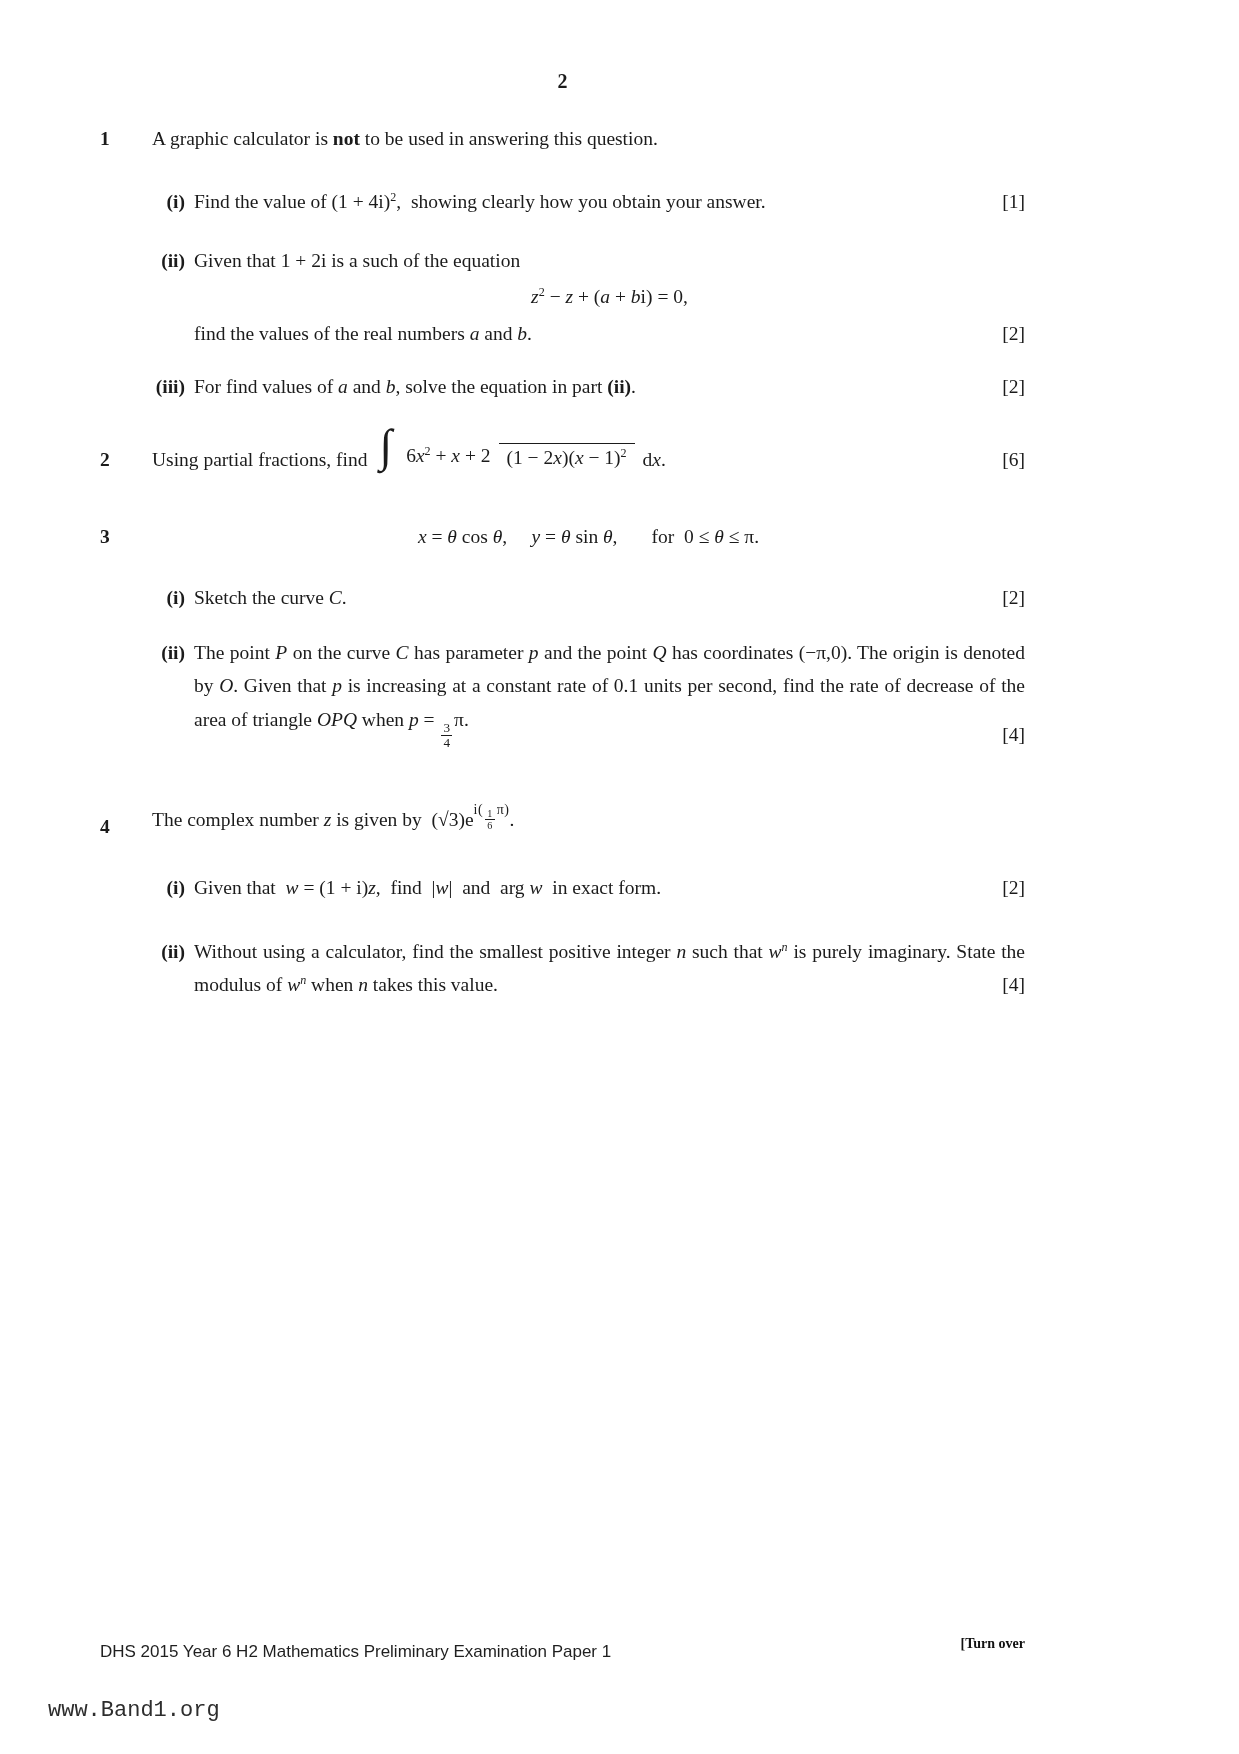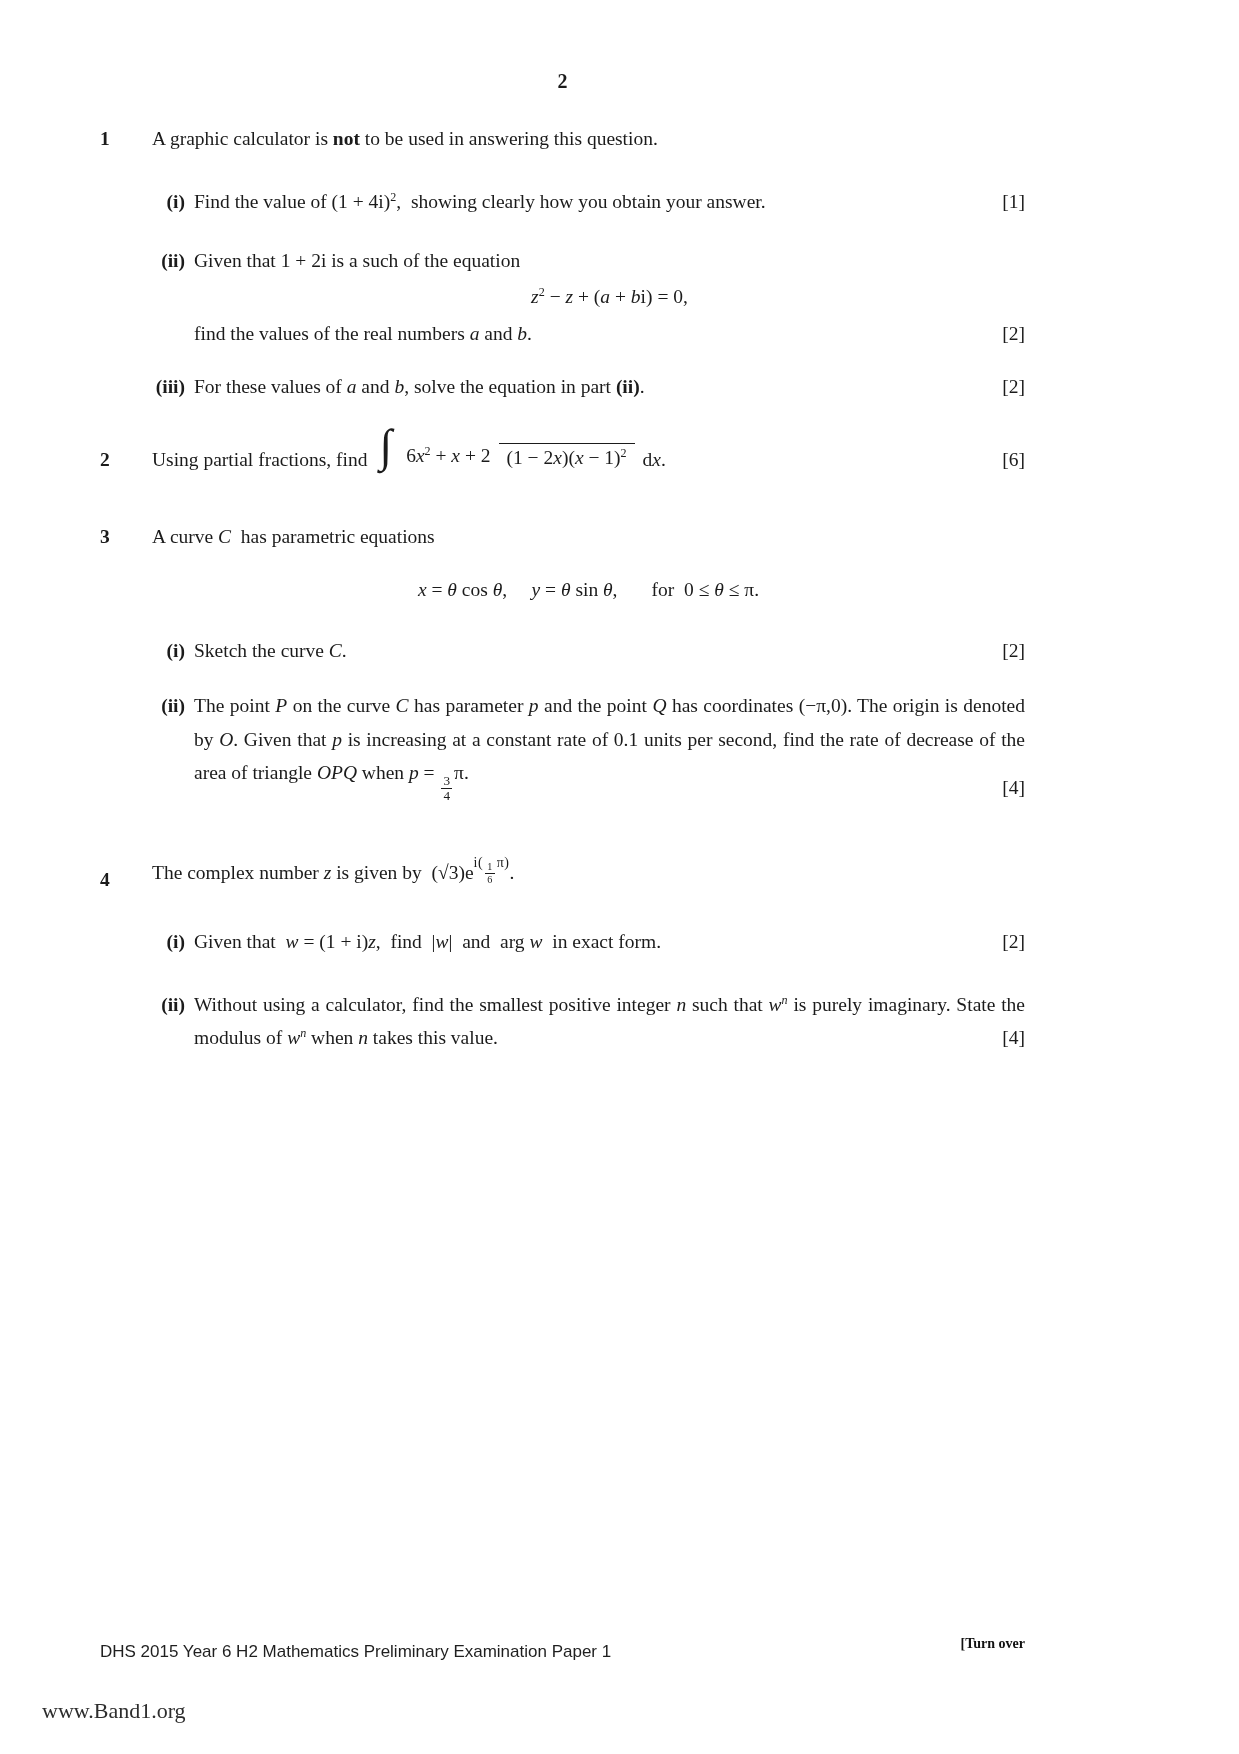--- a/index.html
+++ b/index.html
@@ -60,22 +60,22 @@
   
   .footer-line {
     position:absolute; top:1642px; left:100px; width:925px; text-align:left;
     font-family:"Liberation Sans","DejaVu Sans",sans-serif; font-size:17px; color:#1f1f1f; line-height:1.2;
   }
   .turnover {
     position:absolute; top:1636px; right:214px;
     font-weight:bold; font-size:14px; color:#111; line-height:1.2;
   }
   .watermark {
-    position:absolute; top:1698px; left:42px;
-    font-family:Liberation Serif, serif;
+    position:absolute; top:1698px; left:48px;
+    font-family:Liberation Mono, monospace;
     font-size:22px; color:#2d2d2d; line-height:1.2;
   }
 </style>
 </head>
 <body>
 
 <div class="page">
 
   <div class="pagenum">2</div>
 
@@ -96,42 +96,41 @@
         <div class="ptext">
           <div><span>Given that </span><span>1 + 2i</span><span> is a such of the equation</span></div>
           <div class="eqline"><span class="m-i">z</span><span class="m-sup">2</span><span> − </span><span class="m-i">z</span><span> + (</span><span class="m-i">a</span><span> + </span><span class="m-i">b</span><span>i) = 0,</span></div>
           <div><span>find the values of the real numbers </span><span class="m-i">a</span><span> and </span><span class="m-i">b</span><span>.</span></div>
         </div>
         <div class="marks">[2]</div>
       </div>
 
       <div class="part p-iii">
         <div class="plabel">(iii)</div>
-        <div class="ptext"><span>For these values of </span><span class="m-i">a</span><span> and </span><span class="m-i">b</span><span>, solve the equation in part </span><span class="m-b">(ii)</span><span>.</span></div>
+        <div class="ptext"><span>For find values of </span><span class="m-i">a</span><span> and </span><span class="m-i">b</span><span>, solve the equation in part </span><span class="m-b">(ii)</span><span>.</span></div>
         <div class="marks">[2]</div>
       </div>
     </div>
 
     <div class="question q2">
       <div class="qnum">2</div>
       <div class="q2row">
         <span>Using partial fractions, find</span>
         <span class="int">∫</span>
         <span class="bigfrac">
           <span class="bf-num"><span>6</span><span class="m-i">x</span><span class="m-sup">2</span><span> + </span><span class="m-i">x</span><span> + 2</span></span>
           <span class="bf-den"><span>(1 − 2</span><span class="m-i">x</span><span>)(</span><span class="m-i">x</span><span> − 1)</span><span class="m-sup">2</span></span>
         </span>
         <span class="dx"><span>d</span><span class="m-i">x</span><span>.</span></span>
         <span class="marks-inline">[6]</span>
       </div>
     </div>
 
     <div class="question q3">
       <div class="qnum">3</div>
-      <div class="qstem"><span>A curve </span><span class="m-i">C</span><span>&nbsp; has parametric equations</span></div>
       <div class="eqline q3eq"><span class="m-i">x</span><span> = </span><span class="m-i">θ</span><span> cos </span><span class="m-i">θ</span><span>,&nbsp;&nbsp;&nbsp;&nbsp; </span><span class="m-i">y</span><span> = </span><span class="m-i">θ</span><span> sin </span><span class="m-i">θ</span><span>,&nbsp;&nbsp;&nbsp;&nbsp;&nbsp;&nbsp; for&nbsp; 0 ≤ </span><span class="m-i">θ</span><span> ≤ π.</span></div>
 
       <div class="part p-i">
         <div class="plabel">(i)</div>
         <div class="ptext"><span>Sketch the curve </span><span class="m-i">C</span><span>.</span></div>
         <div class="marks">[2]</div>
       </div>
 
       <div class="part p-ii">
         <div class="plabel">(ii)</div>

